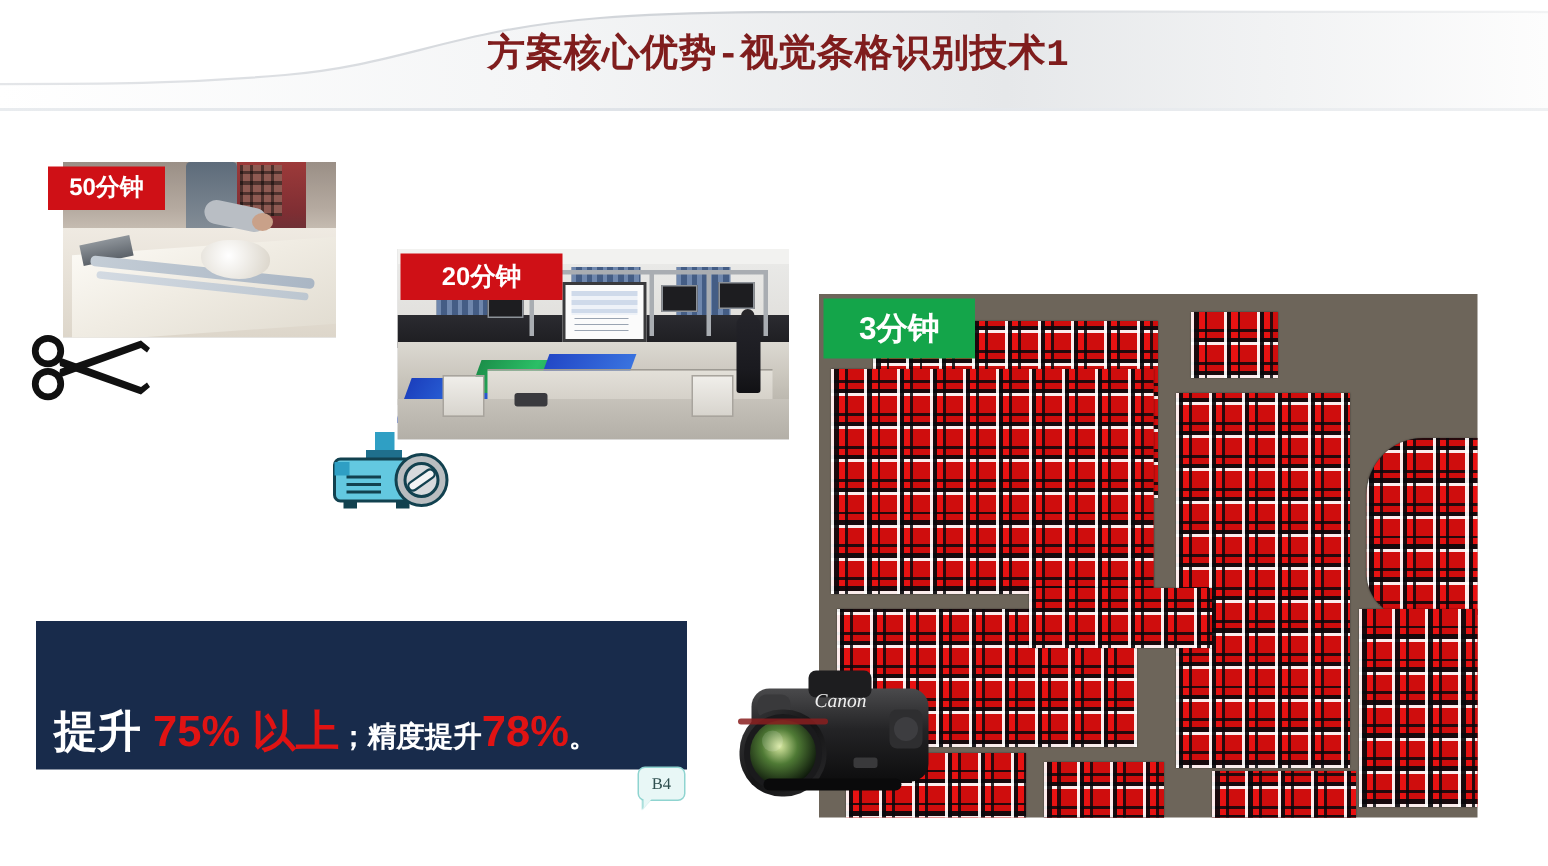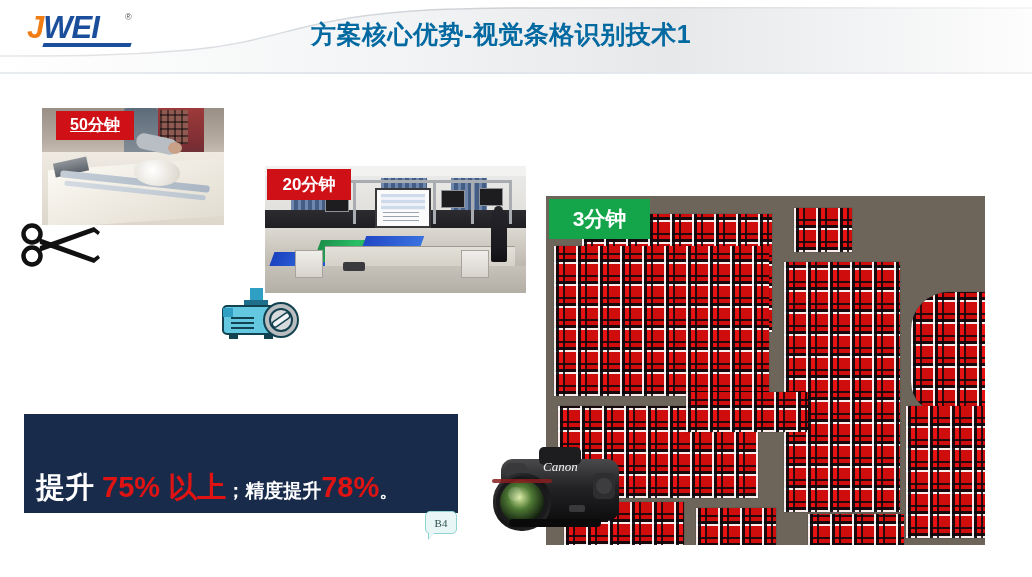--- a/index.html
+++ b/index.html
@@ -51,26 +51,27 @@
     position: absolute; left: 98px; top: 2px;
     font-size: 9px; color: #5a5a5a; font-style: normal; font-weight: normal;
   }
   .logo-underline {
     position: absolute; left: 16px; top: 33px;
     width: 88px; height: 4px;
     background: #1b4f9c;
     transform: skewX(-18deg);
   }
   .slide-title {
-    position: absolute; left: 311px; top: 18px;
+    position: absolute; left: 325px; top: 18px;
     font-size: 25px;
     font-weight: bold;
-    color: #0369a1;
+    color: #7f1d1d;
     letter-spacing: 0.5px;
     white-space: nowrap;
+    font-family: Liberation Mono, monospace;
   }
 
   
   .photo {
     position: absolute;
     overflow: hidden;
     background: #cfcfcf;
   }
 
   
@@ -261,27 +262,26 @@
 
   
   .badge {
     position: absolute;
     display: flex; align-items: center; justify-content: center;
     color: #ffffff;
     font-weight: bold;
     white-space: nowrap;
   }
   #badge-50 {
-    left: 56px; top: 111px; width: 78px; height: 29px;
+    left: 32px; top: 111px; width: 78px; height: 29px;
     background: #cf1016;
     font-size: 16px;
-    text-decoration: underline;
   }
   #badge-20 {
-    left: 267px; top: 169px; width: 84px; height: 31px;
+    left: 267px; top: 169px; width: 108px; height: 31px;
     background: #cf1016;
     font-size: 17px;
   }
   #badge-3 {
     left: 549px; top: 199px; width: 101px; height: 40px;
     background: #14a54a;
     font-size: 21px;
   }
 
   
@@ -354,25 +354,20 @@
           <stop offset="0%" stop-color="#e4e6e9"></stop>
           <stop offset="50%" stop-color="#cdd1d6"></stop>
           <stop offset="100%" stop-color="#f2f3f4"></stop>
         </linearGradient>
       </defs>
       <path d="M0,74 L0,56 C70,56 120,56 190,50 C270,43 300,20 400,12 C470,6 560,8 1032,8 L1032,74 Z" fill="url(#swooshGrad)"></path>
       <path d="M0,56 C70,56 120,56 190,50 C270,43 300,20 400,12 C470,6 560,8 1032,8" fill="none" stroke="url(#swooshLine)" stroke-width="1.5"></path>
     </svg>
     <div class="header-rule"></div>
 
-    <div class="logo">
-      <div class="logo-text"><span class="logo-j">J</span><span class="logo-wei">WEI</span></div>
-      <div class="logo-underline"></div>
-      <span class="logo-reg">®</span>
-    </div>
 
     <div class="slide-title">方案核心优势-视觉条格识别技术1</div>
   </div>
 
   <div class="photo" id="photo-manual">
     <div class="p1-wall"></div>
     <div class="p1-person-a"></div>
     <div class="p1-person-b"></div>
     <div class="p1-plaid-shirt"></div>
     <div class="p1-table"></div>

